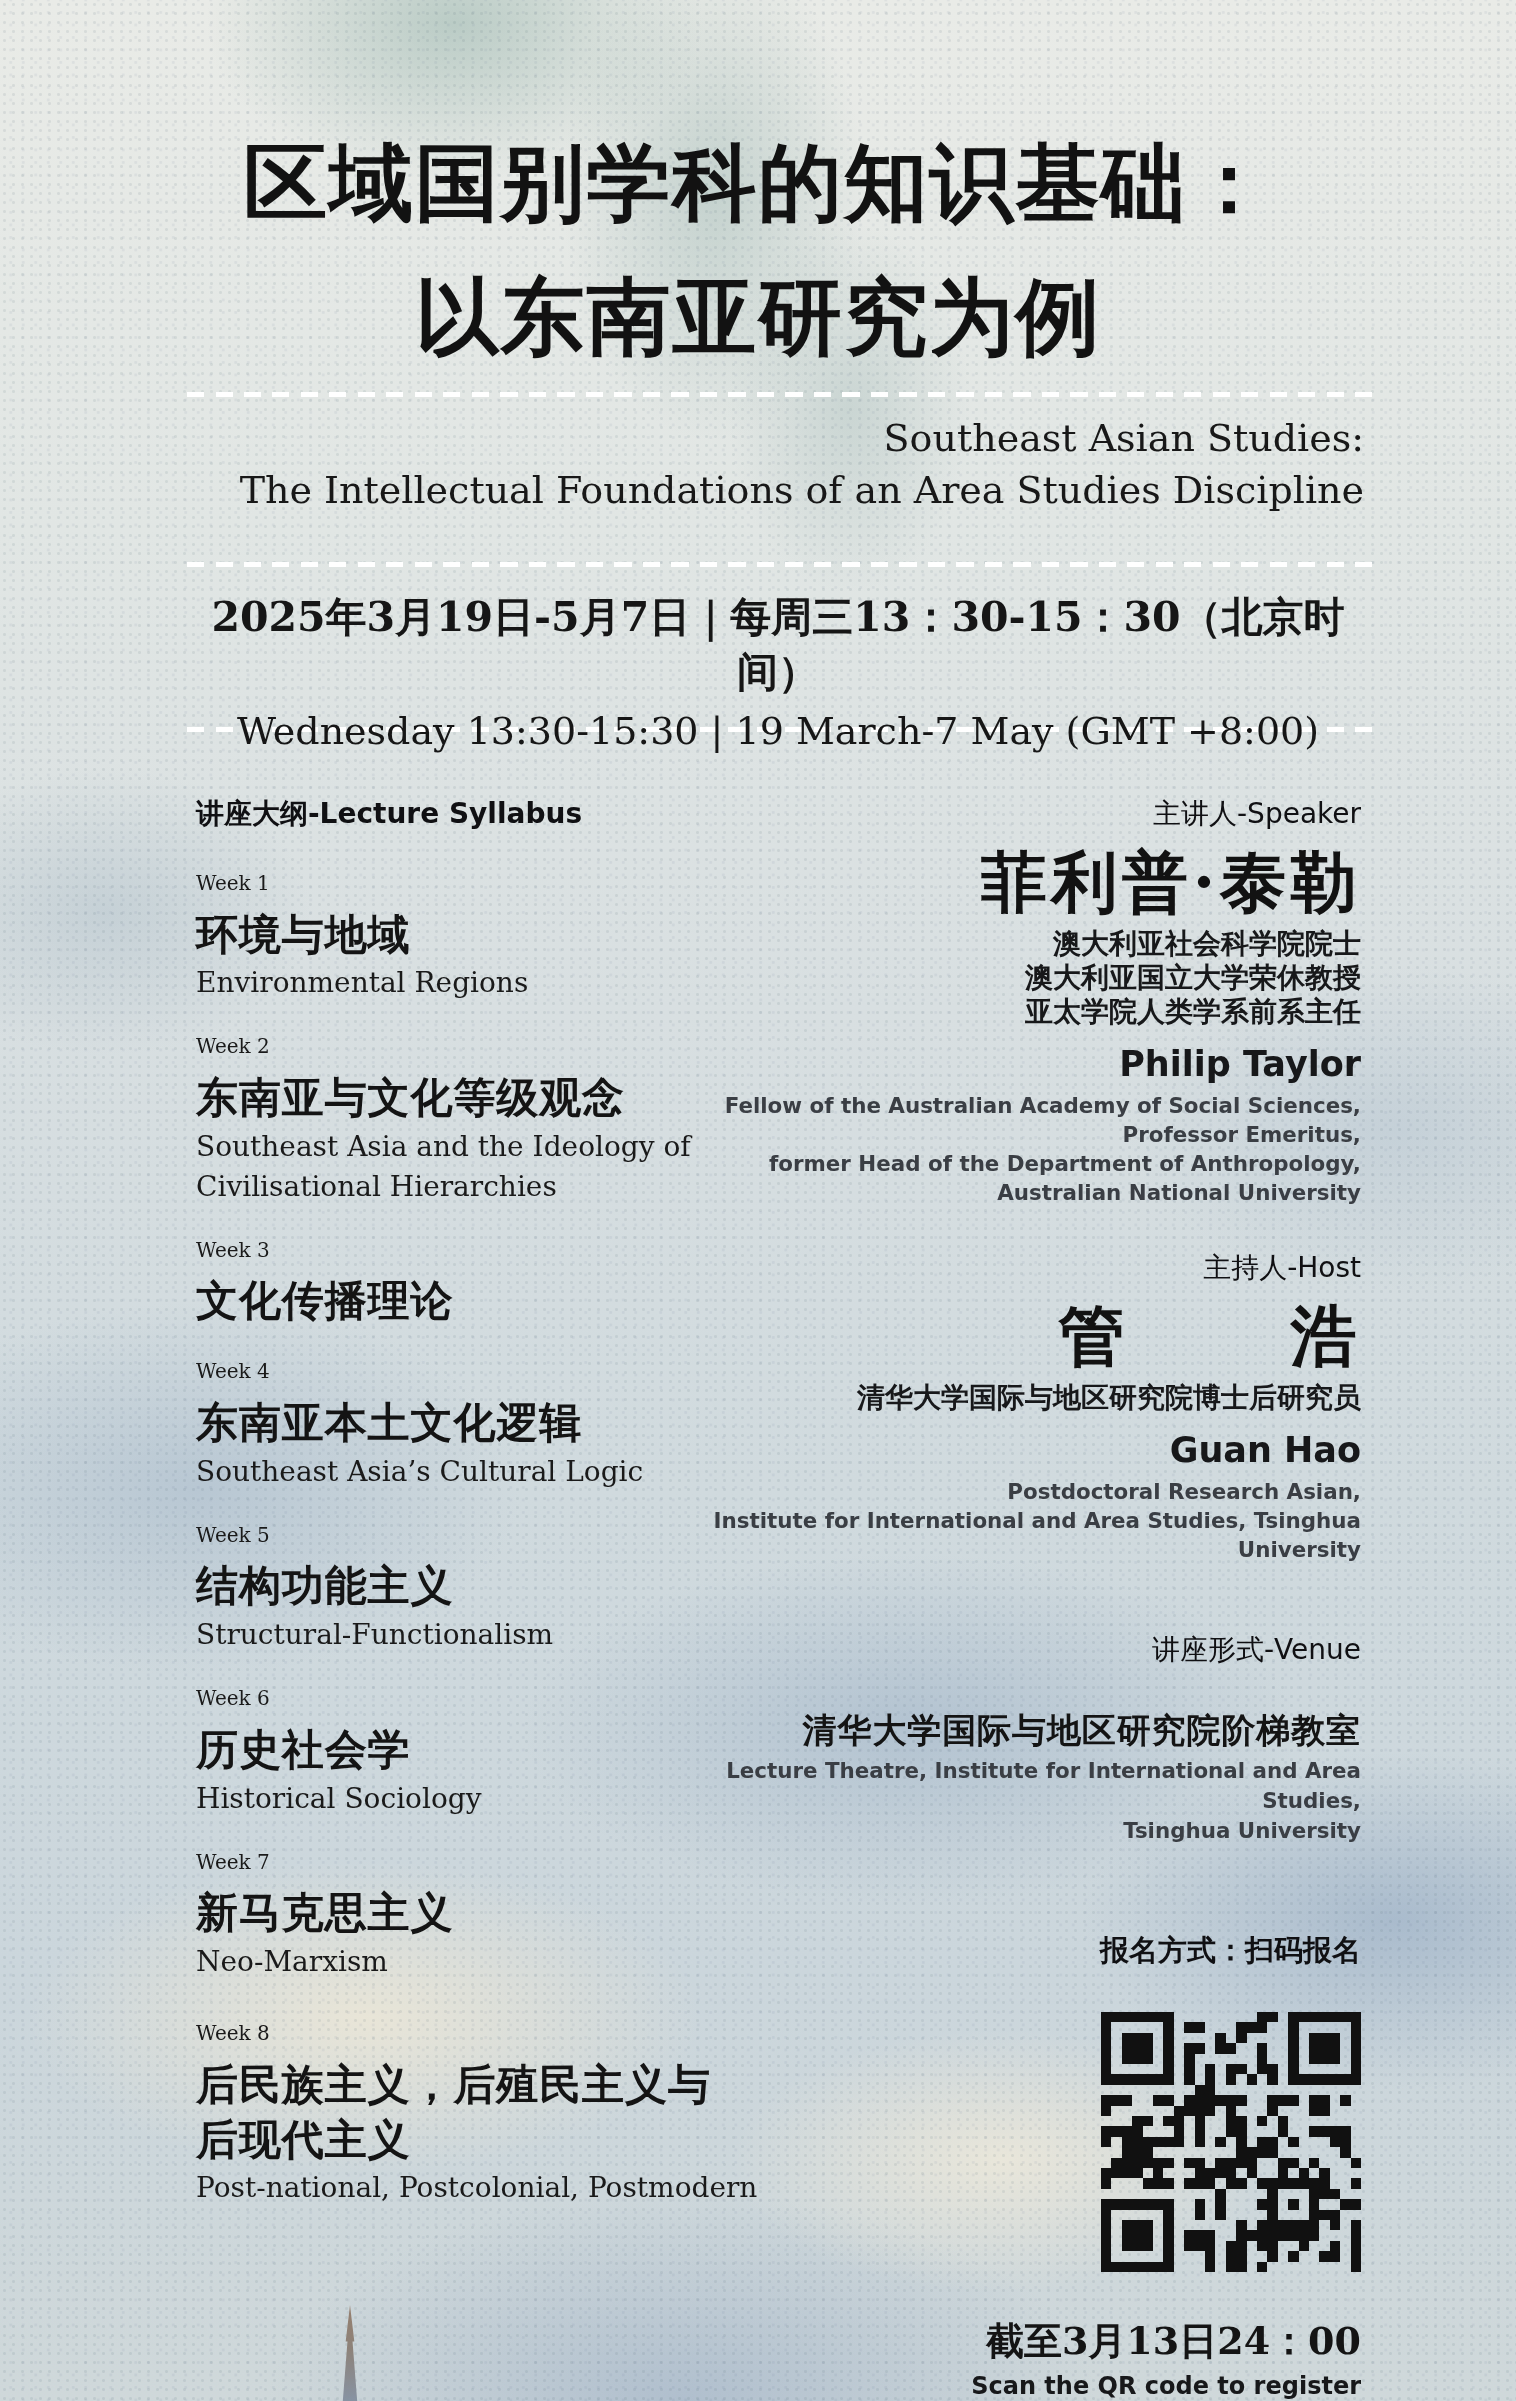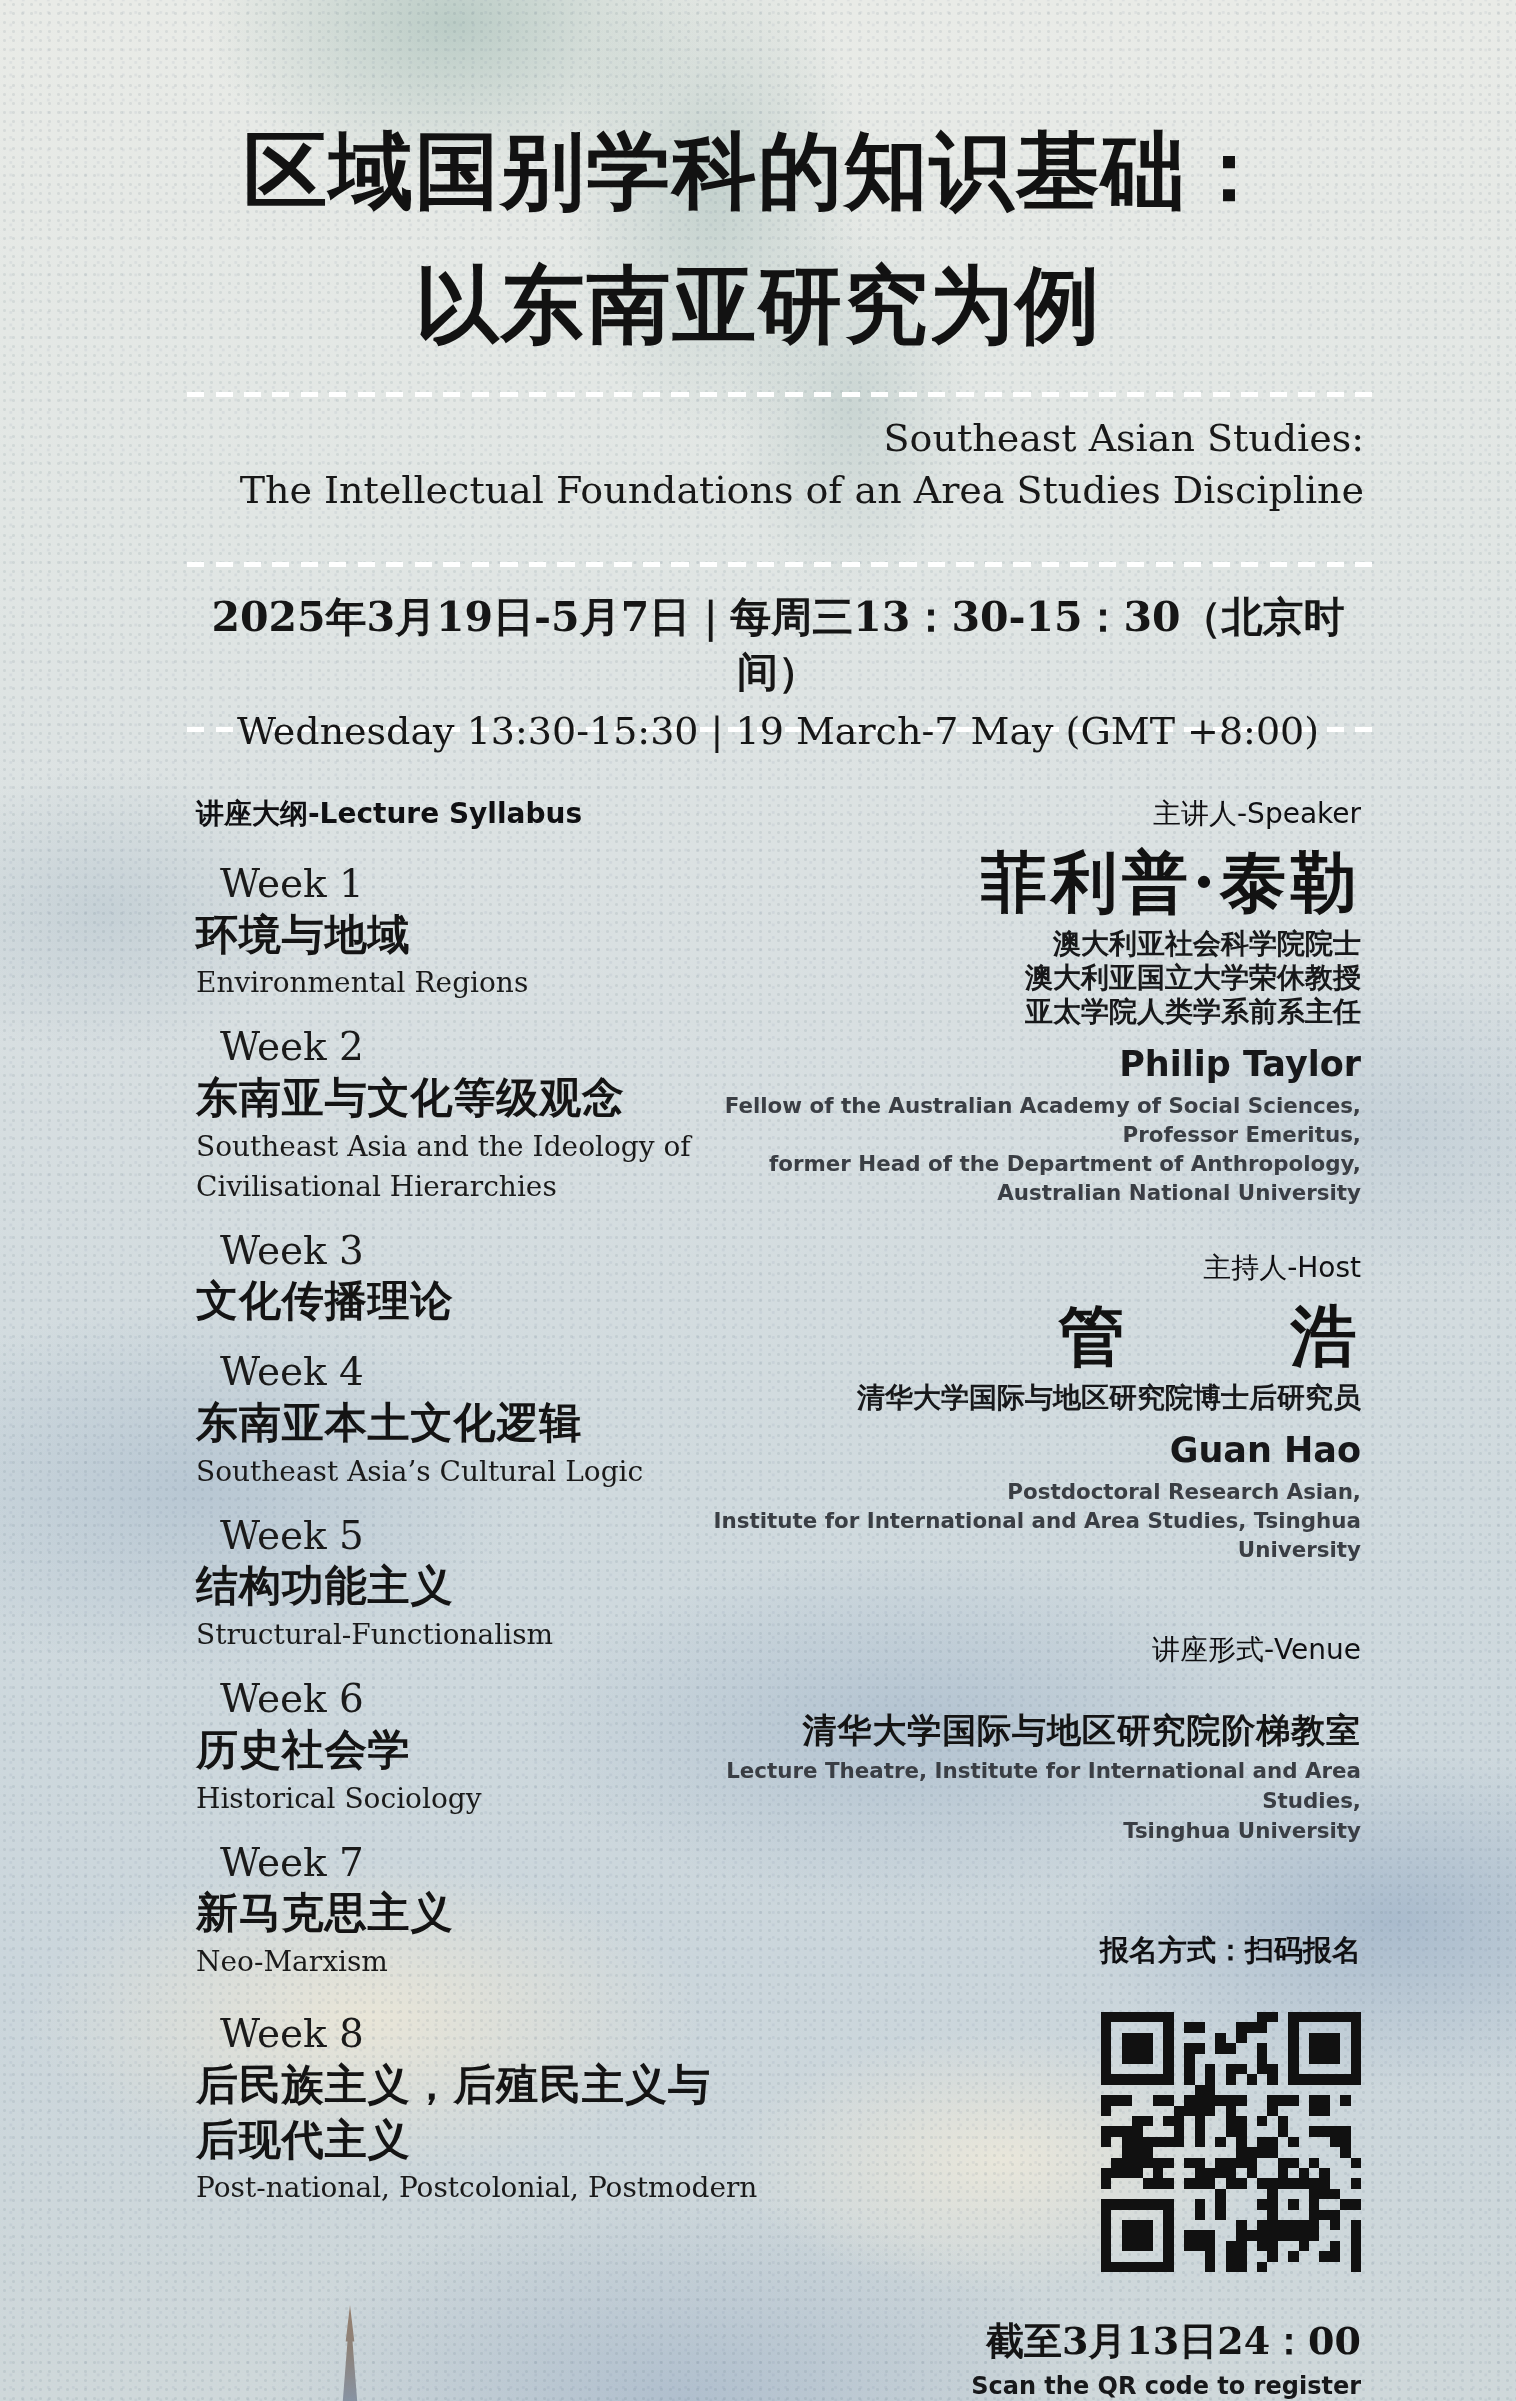--- a/index.html
+++ b/index.html
@@ -30,39 +30,39 @@
       radial-gradient(rgba(70,95,105,0.11) 1.2px, transparent 1.8px),
       radial-gradient(rgba(70,90,130,0.08) 1.2px, transparent 1.8px);
     background-size:9px 9px, 12.5px 12.5px;
     background-position:0 0, 4.5px 6.2px;
   }
 
   .serif{ font-family:"DejaVu Serif","Liberation Serif",serif; }
   .sans { font-family:"DejaVu Sans","Liberation Sans",sans-serif; }
 
   
-  .title-block{ position:absolute; top:104px; left:0; right:0; text-align:center; z-index:2; }
+  .title-block{ position:absolute; top:116px; left:0; right:0; text-align:center; z-index:2; }
   .title-line{ font-size:84px; line-height:134px; font-weight:700; letter-spacing:1.8px; color:#121212; }
 
   .dash{ position:absolute; left:187px; width:1187px; height:4.5px; z-index:2;
          background:repeating-linear-gradient(90deg,#ffffff 0 17px, transparent 17px 28.5px); }
   .dash-1{ top:392px; } .dash-2{ top:562px; } .dash-3{ top:727px; }
 
   .subtitle-en{ position:absolute; top:412px; right:152px; text-align:right; z-index:2; }
   .subtitle-en div{ font-size:38px; line-height:52px; color:#181818; }
 
   .dates{ position:absolute; top:590px; left:192px; right:152px; text-align:center; z-index:2; }
   .date-zh{ font-size:41px; line-height:55px; font-weight:600; color:#161616; }
   .date-en{ font-size:38px; line-height:52px; margin-top:5.3px; color:#161616; }
 
   
   .left-col{ position:absolute; top:796px; left:196px; width:578px; z-index:2; }
   .col-header{ font-size:28px; line-height:36px; font-weight:700; color:#101013; margin-bottom:32px; }
   .week{ margin-bottom:24px; }
-  .week-label{ font-size:39px; line-height:39px; color:#1a1a1a;margin-left:24px; }
+  .week-label{ font-size:20px; line-height:39px; color:#1a1a1a; }
   .week-zh{ font-size:42px; line-height:55px; margin-top:3.6px; font-weight:600; letter-spacing:0.9px; color:#141414; }
   .week-en{ font-size:28px; line-height:40px; margin-top:1.8px; color:#1a1a1a; }
   .week-8{ margin-top:32px; }
   .week-8 .week-zh{ max-width:535px; }
 
   
   .right-col{ position:absolute; top:796px; right:155px; width:695px; text-align:right; z-index:2; }
   .r-header{ font-size:28px; line-height:36px; font-weight:400; color:#101013; }
   .big-name{ font-size:66px; line-height:75px; margin-top:12.5px; font-weight:700; letter-spacing:4.5px; color:#121212; }
   .host-name{ word-spacing:134px; }

